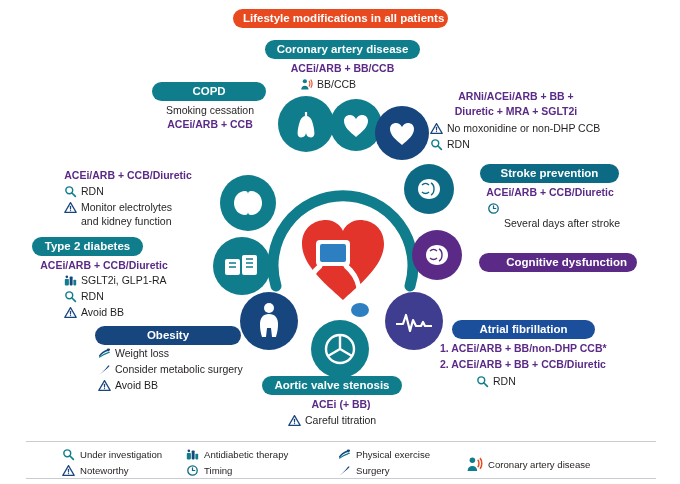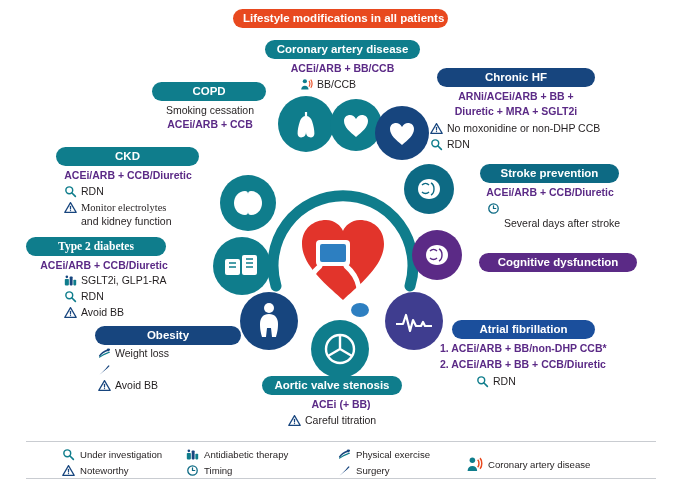--- a/index.html
+++ b/index.html
@@ -26,21 +26,21 @@
     text-align: center;
     line-height: 19px;
     height: 19px;
     padding: 0 10px;
     white-space: nowrap;
   }
   .pill.orange { background: #e8491f; }
   .pill.teal   { background: #0f7d8c; }
   .pill.navy   { background: #17457e; }
   .pill.dkteal { background: #0d6a84; }
-  .pill.purple { background: #5b2a86; }
+  .pill.purple { background: #5b2a86; text-align: right; }
   .pill.blue   { background: #1b4f9c; }
 
   
   .txt {
     position: absolute;
     font-size: 10.5px;
     line-height: 13.5px;
     color: #231f20;
     white-space: nowrap;
   }
@@ -172,48 +172,47 @@
           </svg>
       </span>
       <span class="plain">BB/CCB</span>
     </span>
   </div>
 
   <div class="pill teal" style="left:152px;top:82px;width:114px;">COPD</div>
   <div class="txt c plain" style="left:140px;top:104px;width:140px;text-align:center;">Smoking cessation</div>
   <div class="txt c em-purple" style="left:140px;top:118px;width:140px;">ACEi/ARB + CCB</div>
 
-  <div class="pill teal" style="left:56px;top:147px;width:143px;">CKD</div>
   <div class="txt c em-purple" style="left:48px;top:169px;width:160px;">ACEi/ARB + CCB/Diuretic</div>
   <div class="txt" style="left:64px;top:185px;">
     <span class="row">
       <span class="ic">
         <svg width="13" height="13" viewBox="0 0 16 16">
             <circle cx="6.5" cy="6.5" r="4.2" fill="none" stroke="#0f7d8c" stroke-width="1.8"></circle>
             <path d="M9.8 9.8 L14 14" stroke="#0f7d8c" stroke-width="2" stroke-linecap="round"></path>
           </svg>
       </span>
       <span class="plain">RDN</span>
     </span>
   </div>
-  <div class="txt" style="left:64px;top:201px;font-family:Liberation Serif, serif;">
+  <div class="txt" style="left:64px;top:201px;">
     <span class="row">
       <span class="ic">
         <svg width="13" height="13" viewBox="0 0 16 16">
             <path d="M8 2 L15 14 H1 Z" fill="none" stroke="#17457e" stroke-width="1.5" stroke-linejoin="round"></path>
             <path d="M8 6.5v3.2" stroke="#17457e" stroke-width="1.5" stroke-linecap="round"></path>
             <circle cx="8" cy="11.8" r="0.85" fill="#17457e"></circle>
           </svg>
       </span>
       <span class="plain">Monitor electrolytes</span>
     </span>
   </div>
   <div class="txt plain" style="left:81px;top:215px;">and kidney function</div>
 
-  <div class="pill teal" style="left:26px;top:237px;width:140px;font-family:Liberation Serif, serif;">Type 2 diabetes</div>
+  <div class="pill teal" style="left:32px;top:237px;width:111px;">Type 2 diabetes</div>
   <div class="txt c em-purple" style="left:24px;top:259px;width:160px;">ACEi/ARB + CCB/Diuretic</div>
   <div class="txt" style="left:64px;top:274px;">
     <span class="row">
       <span class="ic">
         <svg width="13" height="13" viewBox="0 0 16 16">
             <rect x="1" y="6" width="5" height="8" rx="1" fill="#0f7d8c"></rect>
             <rect x="7" y="3" width="3.6" height="11" rx="1" fill="#17457e"></rect>
             <rect x="11.5" y="7" width="3.5" height="7" rx="1" fill="#0f7d8c"></rect>
             <circle cx="3.5" cy="3.5" r="1.6" fill="#17457e"></circle>
           </svg>
@@ -259,20 +258,21 @@
     </span>
   </div>
   <div class="txt" style="left:98px;top:363px;">
     <span class="row">
       <span class="ic">
         <svg width="13" height="13" viewBox="0 0 16 16">
             <path d="M2 14 L11 5 L13.5 2.5 L14 4 L11.5 6.5 Z" fill="#17457e"></path>
             <path d="M3 13 L10.5 5.5" stroke="#fff" stroke-width="0.8"></path>
           </svg>
       </span>
+      <span class="plain">Consider metabolic surgery</span>
     </span>
   </div>
   <div class="txt" style="left:98px;top:379px;">
     <span class="row">
       <span class="ic">
         <svg width="13" height="13" viewBox="0 0 16 16">
             <path d="M8 2 L15 14 H1 Z" fill="none" stroke="#17457e" stroke-width="1.5" stroke-linejoin="round"></path>
             <path d="M8 6.5v3.2" stroke="#17457e" stroke-width="1.5" stroke-linecap="round"></path>
             <circle cx="8" cy="11.8" r="0.85" fill="#17457e"></circle>
           </svg>
@@ -320,21 +320,20 @@
       <span class="ic">
         <svg width="13" height="13" viewBox="0 0 16 16">
             <circle cx="8" cy="8" r="5.8" fill="none" stroke="#0d6a84" stroke-width="1.6"></circle>
             <path d="M8 4.6V8h2.8" stroke="#0d6a84" stroke-width="1.5" fill="none" stroke-linecap="round"></path>
           </svg>
       </span>
     </span>
   </div>
   <div class="txt plain" style="left:504px;top:217px;">Several days after stroke</div>
 
-  <div class="pill navy" style="left:437px;top:68px;width:158px;">Chronic HF</div>
   <div class="txt c em-purple" style="left:425px;top:90px;width:182px;">ARNi/ACEi/ARB + BB +</div>
   <div class="txt c em-purple" style="left:425px;top:105px;width:182px;">Diuretic + MRA + SGLT2i</div>
   <div class="txt" style="left:430px;top:122px;">
     <span class="row">
       <span class="ic">
         <svg width="13" height="13" viewBox="0 0 16 16">
             <path d="M8 2 L15 14 H1 Z" fill="none" stroke="#17457e" stroke-width="1.5" stroke-linejoin="round"></path>
             <path d="M8 6.5v3.2" stroke="#17457e" stroke-width="1.5" stroke-linecap="round"></path>
             <circle cx="8" cy="11.8" r="0.85" fill="#17457e"></circle>
           </svg>

